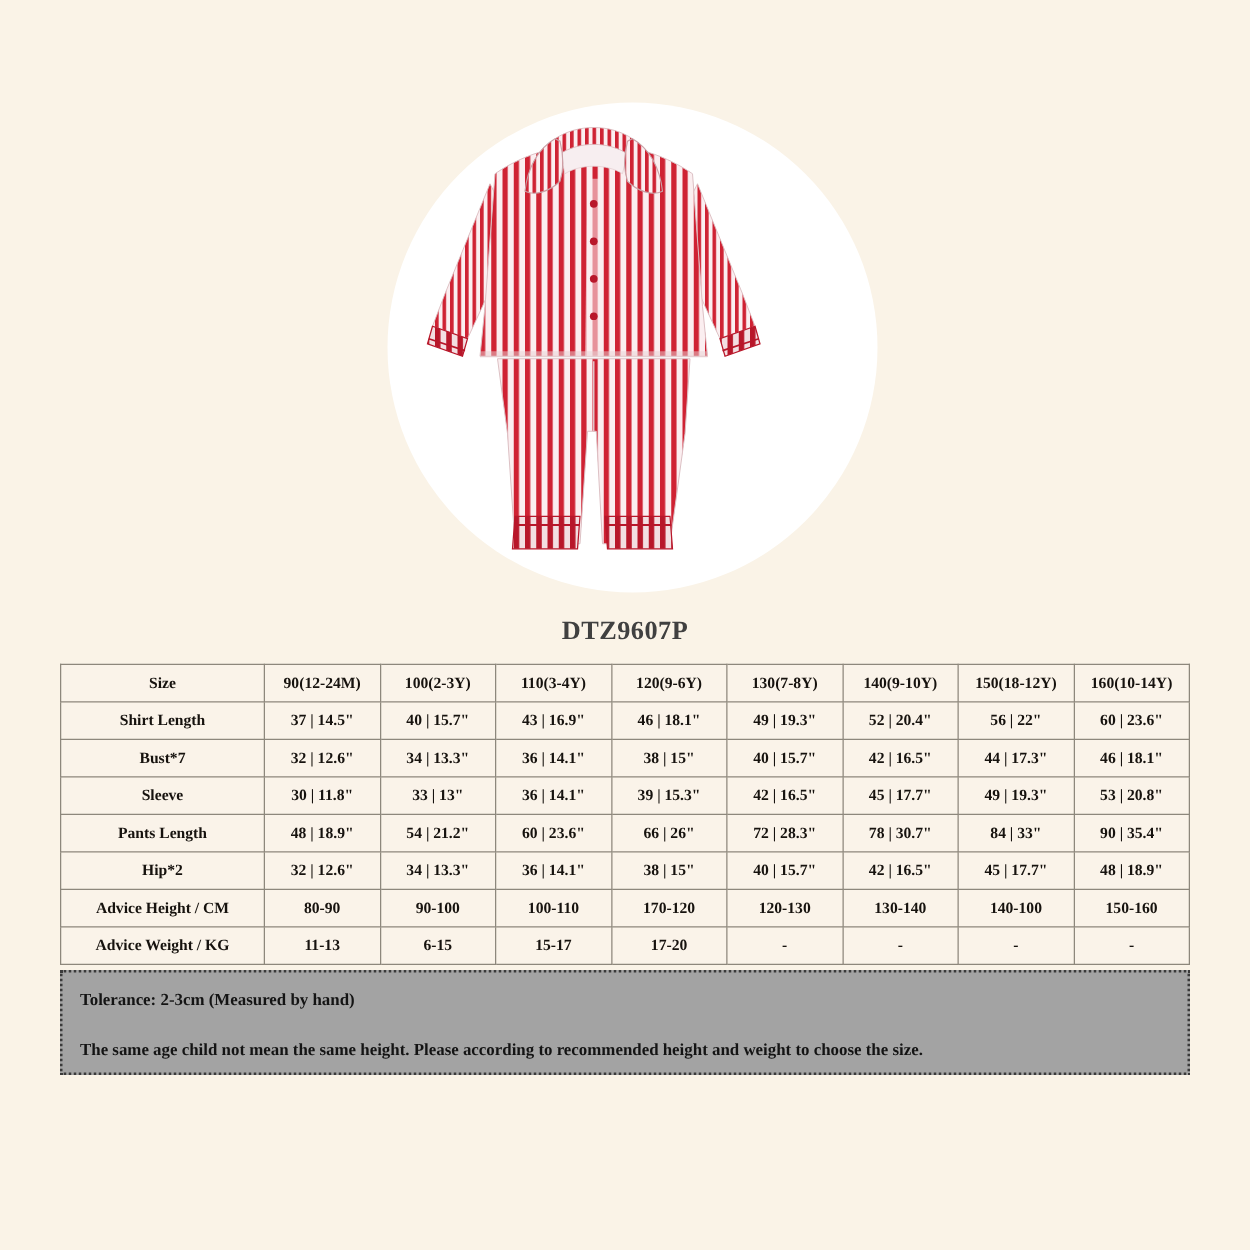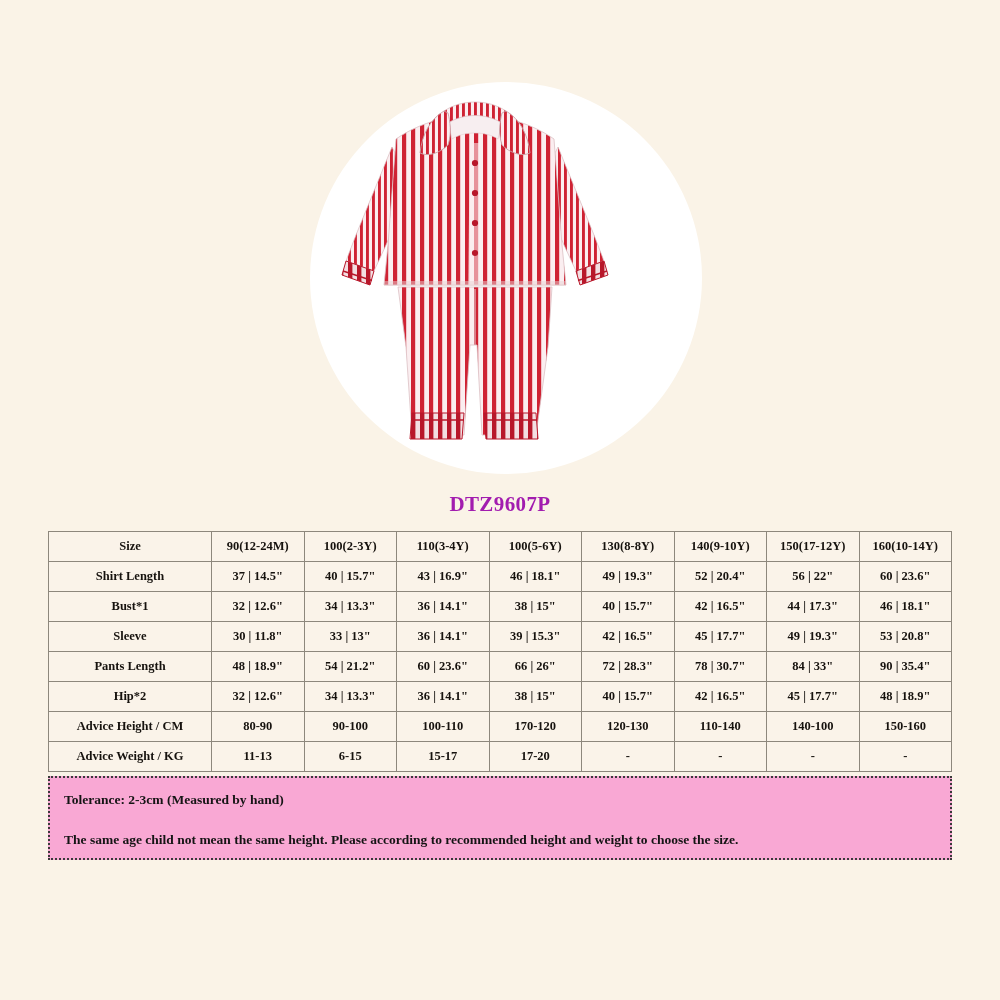--- a/index.html
+++ b/index.html
@@ -43,21 +43,21 @@
 
   
   #sku-title {
     position: absolute;
     left: 0;
     top: 492px;
     width: 1000px;
     text-align: center;
     font-size: 21px;
     font-weight: bold;
-    color: #a21caf;
+    color: #404040;
     letter-spacing: 0.4px;
   }
 
   
   #size-table-wrap {
     position: absolute;
     left: 48px;
     top: 531px;
     width: 904px;
   }
@@ -87,21 +87,21 @@
   }
 
   
   #note-box {
     position: absolute;
     left: 48px;
     top: 776px;
     width: 904px;
     height: 84px;
     border: 2px dotted #3a3a3a;
-    background: #f9a8d4;
+    background: #a3a3a3;
     box-sizing: border-box;
     padding: 14px 14px 0 14px;
   }
   .note-line {
     font-size: 13.5px;
     font-weight: bold;
     color: #141414;
     line-height: 1.2;
   }
   .note-line.second {
@@ -174,39 +174,39 @@
 <div id="sku-title">DTZ9607P</div>
 
 <div id="size-table-wrap">
   <table class="size-table">
     <tbody id="table-body">
         <tr class="header-row">
           <td class="rowhead">Size</td>
           <td>90(12-24M)</td>
           <td>100(2-3Y)</td>
           <td>110(3-4Y)</td>
-          <td>100(5-6Y)</td>
-          <td>130(8-8Y)</td>
+          <td>120(9-6Y)</td>
+          <td>130(7-8Y)</td>
           <td>140(9-10Y)</td>
-          <td>150(17-12Y)</td>
+          <td>150(18-12Y)</td>
           <td>160(10-14Y)</td>
         </tr>
         <tr>
           <td class="rowhead">Shirt Length</td>
           <td>37 | 14.5"</td>
           <td>40 | 15.7"</td>
           <td>43 | 16.9"</td>
           <td>46 | 18.1"</td>
           <td>49 | 19.3"</td>
           <td>52 | 20.4"</td>
           <td>56 | 22"</td>
           <td>60 | 23.6"</td>
         </tr>
         <tr>
-          <td class="rowhead">Bust*1</td>
+          <td class="rowhead">Bust*7</td>
           <td>32 | 12.6"</td>
           <td>34 | 13.3"</td>
           <td>36 | 14.1"</td>
           <td>38 | 15"</td>
           <td>40 | 15.7"</td>
           <td>42 | 16.5"</td>
           <td>44 | 17.3"</td>
           <td>46 | 18.1"</td>
         </tr>
         <tr>
@@ -242,21 +242,21 @@
           <td>45 | 17.7"</td>
           <td>48 | 18.9"</td>
         </tr>
         <tr>
           <td class="rowhead">Advice Height / CM</td>
           <td>80-90</td>
           <td>90-100</td>
           <td>100-110</td>
           <td>170-120</td>
           <td>120-130</td>
-          <td>110-140</td>
+          <td>130-140</td>
           <td>140-100</td>
           <td>150-160</td>
         </tr>
         <tr>
           <td class="rowhead">Advice Weight / KG</td>
           <td>11-13</td>
           <td>6-15</td>
           <td>15-17</td>
           <td>17-20</td>
           <td>-</td>

